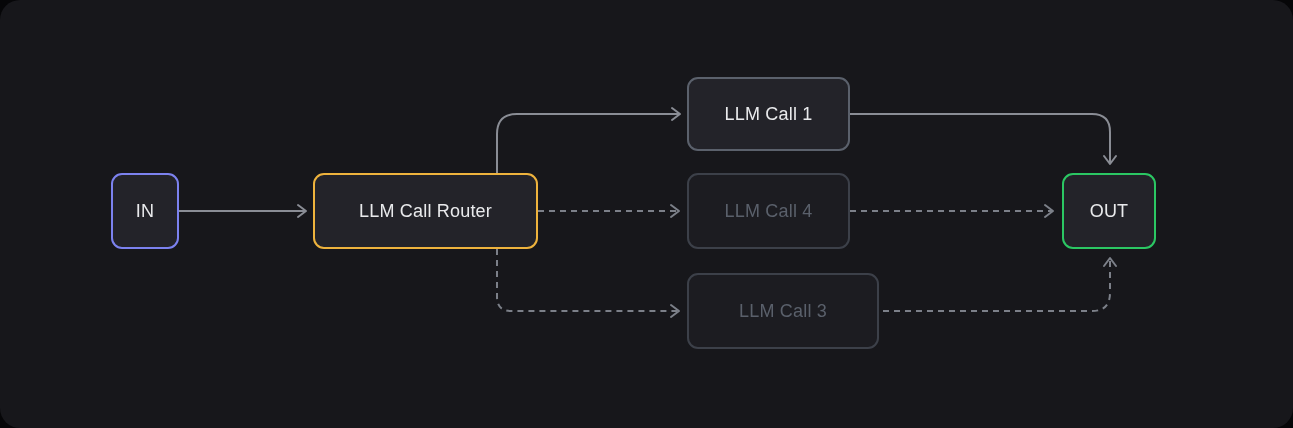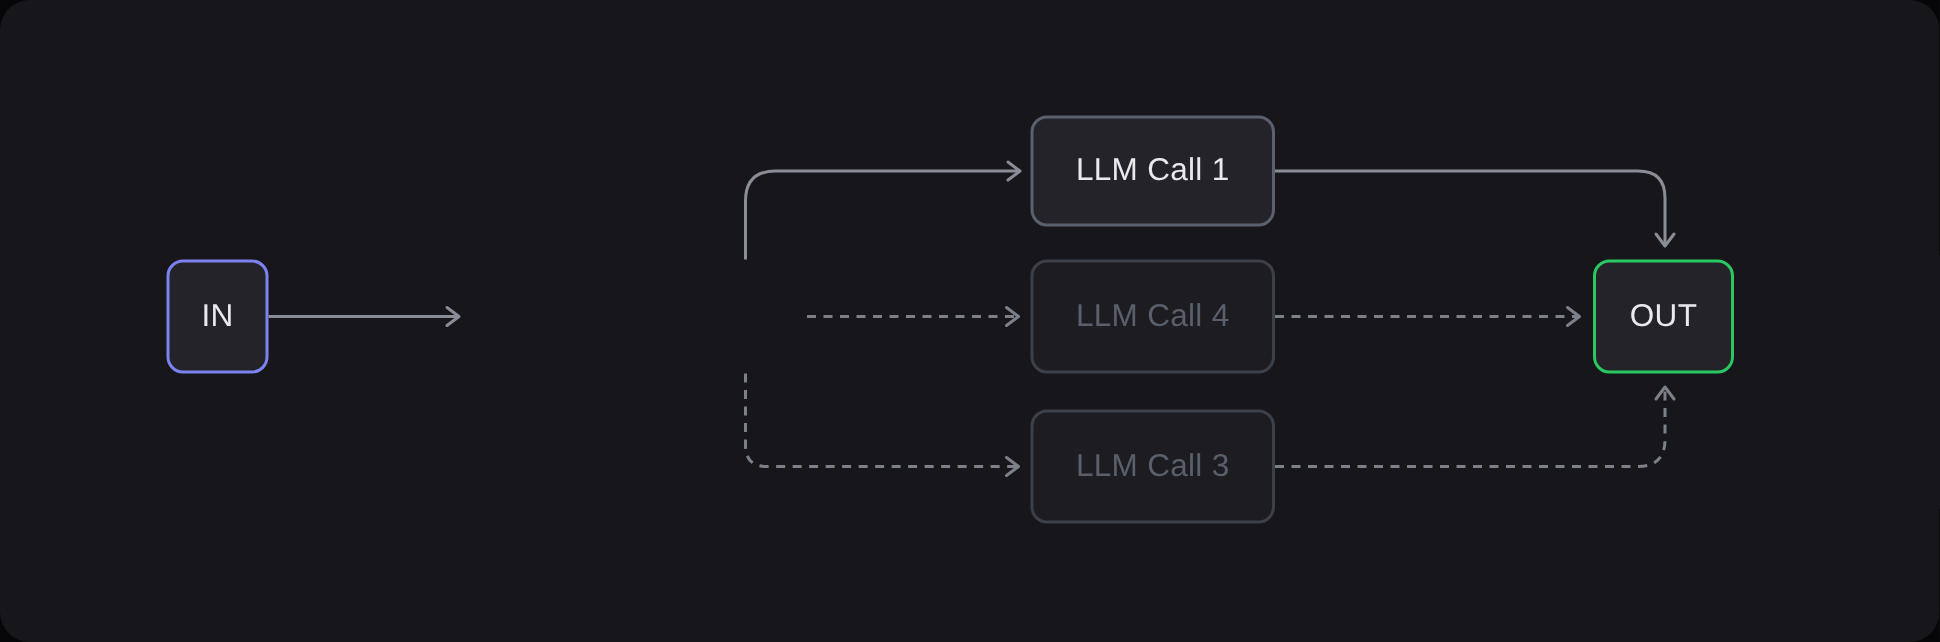--- a/index.html
+++ b/index.html
@@ -20,27 +20,27 @@
   svg.edges{position:absolute;left:0;top:0;width:1293px;height:428px;display:block;}
   .edge{fill:none;stroke-width:2;}
   .edge.solid{stroke:var(--edge-solid);}
   .edge.dashed{stroke:var(--edge-dashed);stroke-dasharray:6 5;}
   .ah-solid{fill:none;stroke:var(--edge-solid);stroke-width:2;stroke-linecap:round;stroke-linejoin:round;}
   .ah-dashed{fill:none;stroke:var(--edge-dashed);stroke-width:2;stroke-linecap:round;stroke-linejoin:round;}
   .node{
     position:absolute;display:flex;align-items:center;justify-content:center;
     background:var(--node-bg);border:2px solid var(--call-active-border);
     border-radius:11px;color:var(--text-bright);
-    font-size:21px;font-weight:500;letter-spacing:.2px;white-space:nowrap;
+    font-size:18px;font-weight:500;letter-spacing:.2px;white-space:nowrap;
   }
   .node-in{left:111px;top:173px;width:68px;height:76px;border-color:var(--in-border);text-align:right;}
   .node-router{left:313px;top:173px;width:225px;height:76px;border-color:var(--router-border);}
   .node-call1{left:687px;top:77px;width:163px;height:74px;}
   .node-call2{left:687px;top:173px;width:163px;height:76px;}
-  .node-call3{left:687px;top:273px;width:163px;height:76px;}
+  .node-call3{left:687px;top:273px;width:192px;height:76px;}
   .node-out{left:1062px;top:173px;width:94px;height:76px;border-color:var(--out-border);justify-content:center;}
   .node.dim{background:var(--node-bg-dim);border-color:var(--call-dim-border);color:var(--text-dim);}
 </style>
 </head>
 <body>
 
 <div class="panel">
 
   <svg class="edges" viewBox="0 0 1293 428">
     <defs>
@@ -57,20 +57,23 @@
     <path class="edge dashed" d="M 497 249 L 497 297 Q 497 311 511 311 L 679 311" marker-end="url(#ahd)"></path>
     <path class="edge solid" d="M 850 114 L 1092 114 Q 1110 114 1110 132 L 1110 164" marker-end="url(#ah)"></path>
     <path class="edge dashed" d="M 850 211 L 1053 211" marker-end="url(#ahd)"></path>
     <path class="edge dashed" d="M 850 311 L 1092 311 Q 1110 311 1110 293 L 1110 258" marker-end="url(#ahd)"></path>
   </svg>
 
   <div class="node node-in">
     <span>IN</span>
   </div>
 
+  <div class="node node-router">
+    <span>LLM Call Router</span>
+  </div>
 
   <div class="node node-call1">
     <span>LLM Call 1</span>
   </div>
 
   <div class="node node-call2 dim">
     <span>LLM Call 4</span>
   </div>
 
   <div class="node node-call3 dim">

